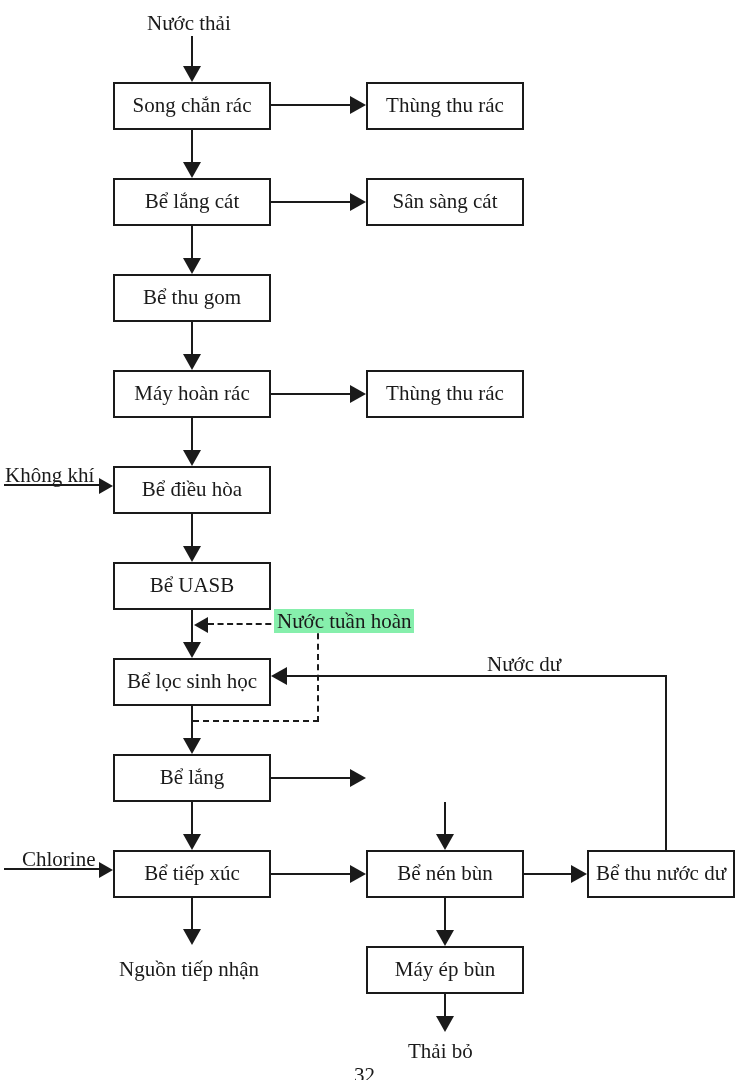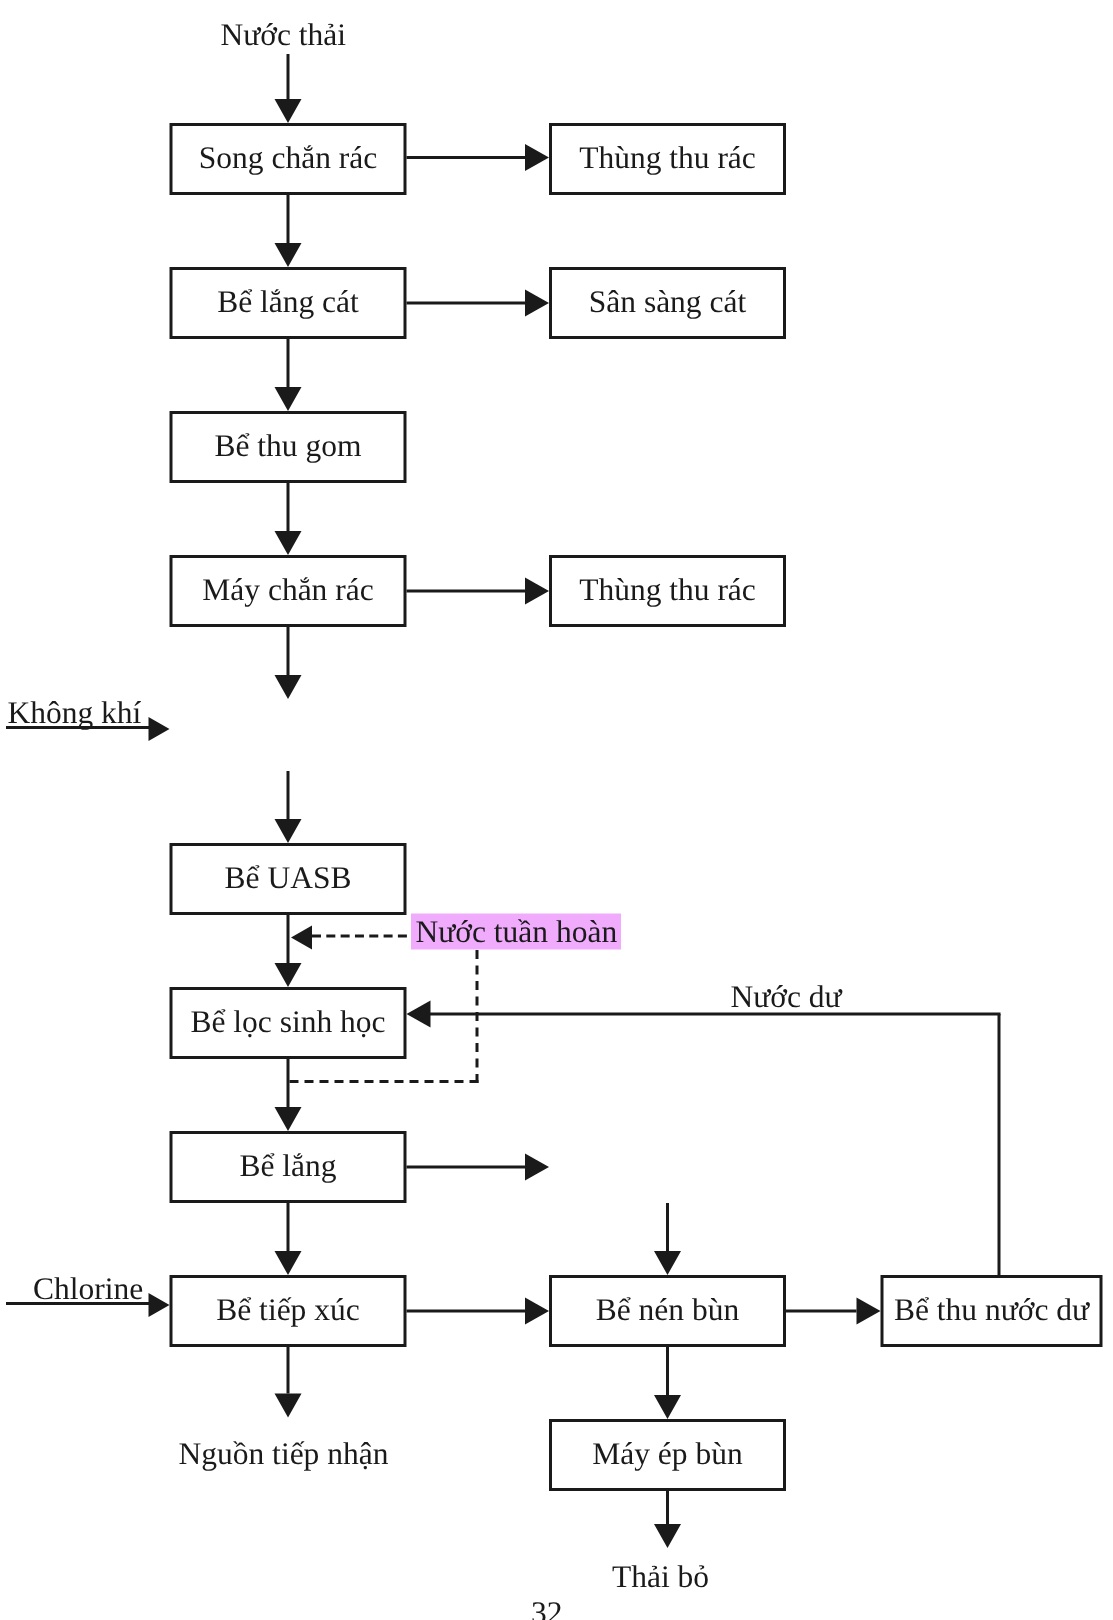--- a/index.html
+++ b/index.html
@@ -11,21 +11,21 @@
     position:absolute; width:158px; height:48px; box-sizing:border-box;
     border:2px solid var(--line); background:#fff;
     display:flex; align-items:center; justify-content:center;
     font-size:21px; line-height:1.1; text-align:center; white-space:nowrap;
   }
   .node.wide{ width:148px; }
 
   .flabel{
     position:absolute; font-size:21px; line-height:1.15; white-space:nowrap;
   }
-  .flabel.onwhite{ background:#f0abfc; padding:0 3px; z-index:3; }
+  .flabel.onwhite{ background:#86efac; padding:0 3px; z-index:3; }
 
   .vline{ position:absolute; width:2px; background:var(--line); }
   .hline{ position:absolute; height:2px; background:var(--line); }
   .dvline{ position:absolute; width:0; border-left:2px dashed var(--line); }
   .dhline{ position:absolute; height:0; border-top:2px dashed var(--line); }
 
   .head-down{ position:absolute; width:0; height:0;
     border-left:9px solid transparent; border-right:9px solid transparent;
     border-top:16px solid var(--line); }
   .head-right{ position:absolute; width:0; height:0;
@@ -40,21 +40,22 @@
 </head>
 <body>
 
 <div class="canvas">
 
   <div class="flabel" style="left:147px;top:11px">Nước thải</div>
 
   <div class="node" style="left:113px;top:82px">Song chắn rác</div>
   <div class="node" style="left:113px;top:178px">Bể lắng cát</div>
   <div class="node" style="left:113px;top:274px">Bể thu gom</div>
-  <div class="node" style="left:113px;top:370px">Máy chắn rác</div>
+  <div class="node" style="left:113px;top:370px">Máy hoàn rác</div>
+  <div class="node" style="left:113px;top:466px">Bể điều hòa</div>
   <div class="node" style="left:113px;top:562px">Bể UASB</div>
   <div class="node" style="left:113px;top:658px">Bể lọc sinh học</div>
   <div class="node" style="left:113px;top:754px">Bể lắng</div>
   <div class="node" style="left:113px;top:850px">Bể tiếp xúc</div>
 
   <div class="node" style="left:366px;top:82px">Thùng thu rác</div>
   <div class="node" style="left:366px;top:178px">Sân sàng cát</div>
   <div class="node" style="left:366px;top:370px">Thùng thu rác</div>
   <div class="node" style="left:366px;top:850px">Bể nén bùn</div>
   <div class="node" style="left:366px;top:946px">Máy ép bùn</div>

